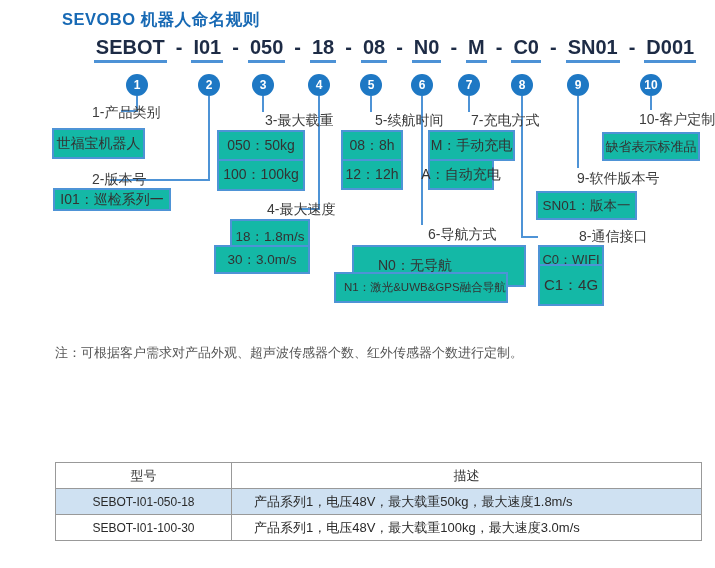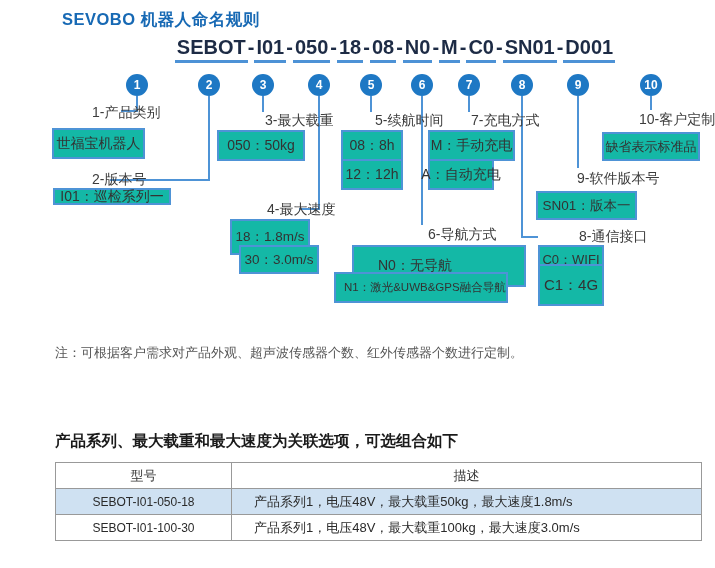--- a/index.html
+++ b/index.html
@@ -2,21 +2,21 @@
 <html><head>
 <meta charset="utf-8">
 <style>
   * { margin:0; padding:0; box-sizing:border-box; }
   html,body { background:#ffffff; }
   body { font-family:"Liberation Sans","DejaVu Sans",sans-serif; }
   .canvas { position:relative; width:715px; height:568px; background:#fff; overflow:hidden; }
 
   .title { position:absolute; left:62px; top:9px; font-size:16.5px; font-weight:bold; color:#1769b4; letter-spacing:0.5px; }
 
-  .model-row { position:absolute; left:95px; top:36px; width:600px; display:flex; justify-content:center; align-items:baseline; font-size:20px; font-weight:bold; color:#1d2b45; }
+  .model-row { position:absolute; left:95px; top:36px; width:600px; display:flex; justify-content:center; align-items:baseline; column-gap:9px; font-size:20px; font-weight:bold; color:#1d2b45; }
   .model-row .seg { border-bottom:3px solid #4d92d6; padding:0 2px 1px 2px; }
   .model-row .dash { color:#1d2b45; }
 
   .circle { position:absolute; width:22px; height:22px; border-radius:50%; background:#1e78c4; color:#fff; font-size:12px; font-weight:bold; display:flex; align-items:center; justify-content:center; }
   #c1{left:126px;top:74px} #c2{left:198px;top:74px} #c3{left:252px;top:74px}
   #c4{left:308px;top:74px} #c5{left:360px;top:74px} #c6{left:411px;top:74px}
   #c7{left:458px;top:74px} #c8{left:511px;top:74px} #c9{left:567px;top:74px}
   #c10{left:640px;top:74px}
 
   .v { position:absolute; width:2px; background:#4e93d6; }
@@ -34,25 +34,25 @@
 
   .glabel { position:absolute; font-size:14px; color:#3c3c3c; white-space:nowrap;margin-left:39px; }
   #l1{left:53px;top:104px}  #l2{left:53px;top:171px}  #l3{left:226px;top:112px}
   #l4{left:228px;top:201px} #l5{left:336px;top:112px} #l6{left:389px;top:226px}
   #l7{left:432px;top:112px} #l8{left:540px;top:228px} #l9{left:538px;top:170px}
   #l10{left:600px;top:111px}
 
   .optbox { position:absolute; border:2px solid #4e93d6; background:#14b8a6; color:#333;
             font-size:14px; display:flex; align-items:center; justify-content:center; white-space:nowrap; }
   #b1{left:52px;top:128px;width:93px;height:31px}
-  #b2{left:53px;top:188px;width:118px;height:17px}
+  #b2{left:53px;top:188px;width:118px;height:23px}
   #b3r1{left:217px;top:130px;width:88px;height:31px}
   #b3r2{left:217px;top:159px;width:88px;height:32px}
   #b4r1{left:230px;top:219px;width:80px;height:36px;font-size:13.5px}
-  #b4r2{left:239px;top:245px;width:80px;height:29px;font-size:13.5px}
+  #b4r2{left:214px;top:245px;width:96px;height:29px;font-size:13.5px}
   #b5r1{left:341px;top:130px;width:62px;height:31px}
   #b5r2{left:341px;top:159px;width:62px;height:31px}
   #b6r1{left:352px;top:245px;width:174px;height:42px;justify-content:flex-start;padding-left:24px}
   #b6r2{left:334px;top:272px;width:174px;height:31px;justify-content:flex-start;padding-left:8px;font-size:11.5px}
   #b7r1{left:428px;top:130px;width:87px;height:31px}
   #b7r2{left:428px;top:159px;width:66px;height:31px}
   #b8r1{left:538px;top:245px;width:66px;height:29px;font-size:13px}
   #b8r2{left:538px;top:264px;width:66px;height:42px;font-size:15px}
   #b9{left:536px;top:191px;width:101px;height:29px;font-size:13.5px}
   #b10{left:602px;top:132px;width:98px;height:29px;font-size:13px}
@@ -131,36 +131,36 @@
   <div class="glabel" id="l5">5-续航时间</div>
   <div class="glabel" id="l6">6-导航方式</div>
   <div class="glabel" id="l7">7-充电方式</div>
   <div class="glabel" id="l8">8-通信接口</div>
   <div class="glabel" id="l9">9-软件版本号</div>
   <div class="glabel" id="l10">10-客户定制编号</div>
 
   <div class="optbox" id="b1">世福宝机器人</div>
   <div class="optbox" id="b2">I01：巡检系列一</div>
   <div class="optbox" id="b3r1">050：50kg</div>
+  <div class="optbox" id="b3r2">100：100kg</div>
   <div class="optbox" id="b4r1">18：1.8m/s</div>
   <div class="optbox" id="b4r2">30：3.0m/s</div>
   <div class="optbox" id="b5r1">08：8h</div>
   <div class="optbox" id="b5r2">12：12h</div>
   <div class="optbox" id="b6r1">N0：无导航</div>
   <div class="optbox" id="b6r2">N1：激光&amp;UWB&amp;GPS融合导航</div>
   <div class="optbox" id="b7r1">M：手动充电</div>
   <div class="optbox" id="b7r2">A：自动充电</div>
   <div class="optbox" id="b8r1">C0：WIFI</div>
   <div class="optbox" id="b8r2">C1：4G</div>
   <div class="optbox" id="b9">SN01：版本一</div>
   <div class="optbox" id="b10">缺省表示标准品</div>
 
   <div class="note">注：可根据客户需求对产品外观、超声波传感器个数、红外传感器个数进行定制。</div>
 
-  <div class="combo-title">产品系列、最大载重和最大速度为关联选项，可选组合如下</div>
 
   <table class="combo-table">
     <colgroup>
         <col class="col-model">
         <col>
       </colgroup>
     <thead>
       <tr>
         <th>型号</th>
         <th>描述</th>

